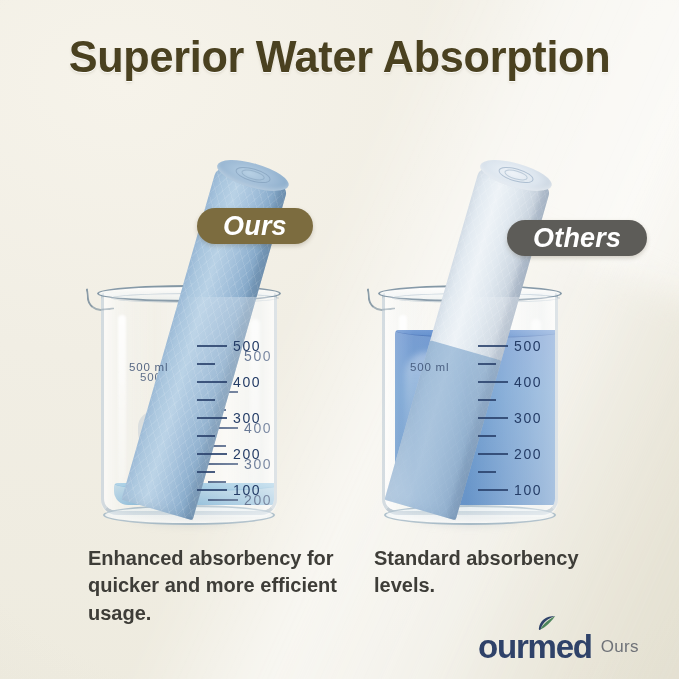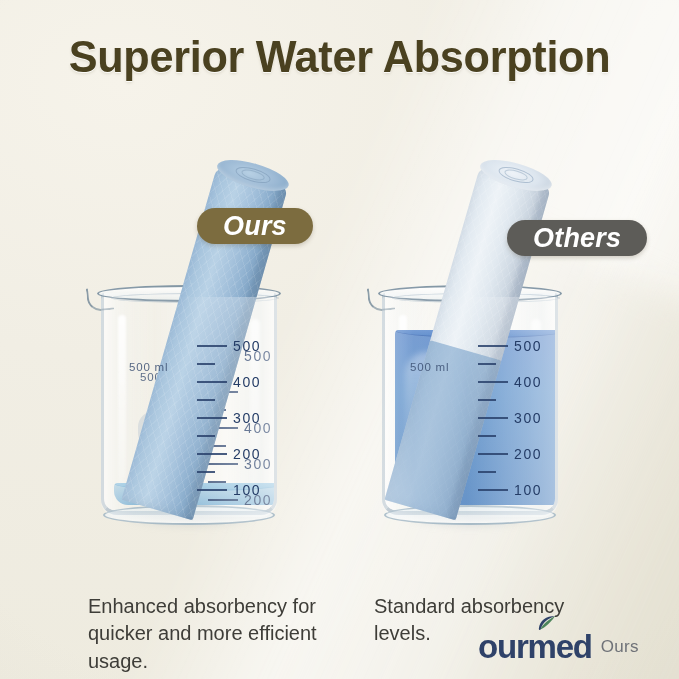--- a/index.html
+++ b/index.html
@@ -351,22 +351,21 @@
   .refl-left  { left: 94px;  top: 508px; }
   .refl-right { left: 375px; top: 508px; }
 
   
   .caption {
     position: absolute;
     font-size: 20px;
     line-height: 1.37;
     color: #3e3d38;
     font-family: "Liberation Sans", sans-serif;
-    font-weight: 400;
-    margin-top: 48px;
+    font-weight: 700;
   }
   .cap-left  { left: 88px;  top: 545px; width: 250px; }
   .cap-right { left: 374px; top: 545px; width: 250px; }
 
   
   .logo {
     position: absolute;
     left: 478px; top: 628px;
     display: flex;
     align-items: center;

